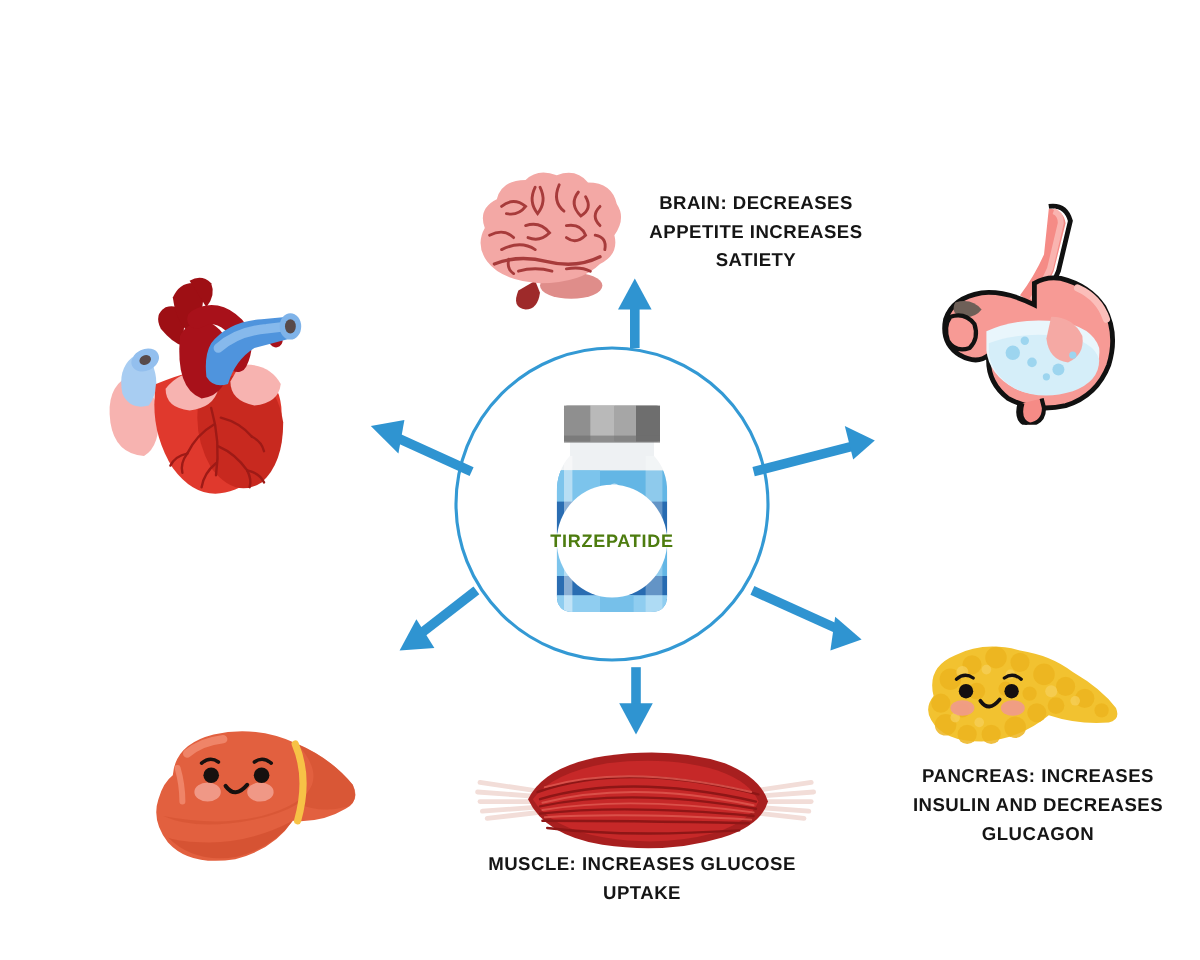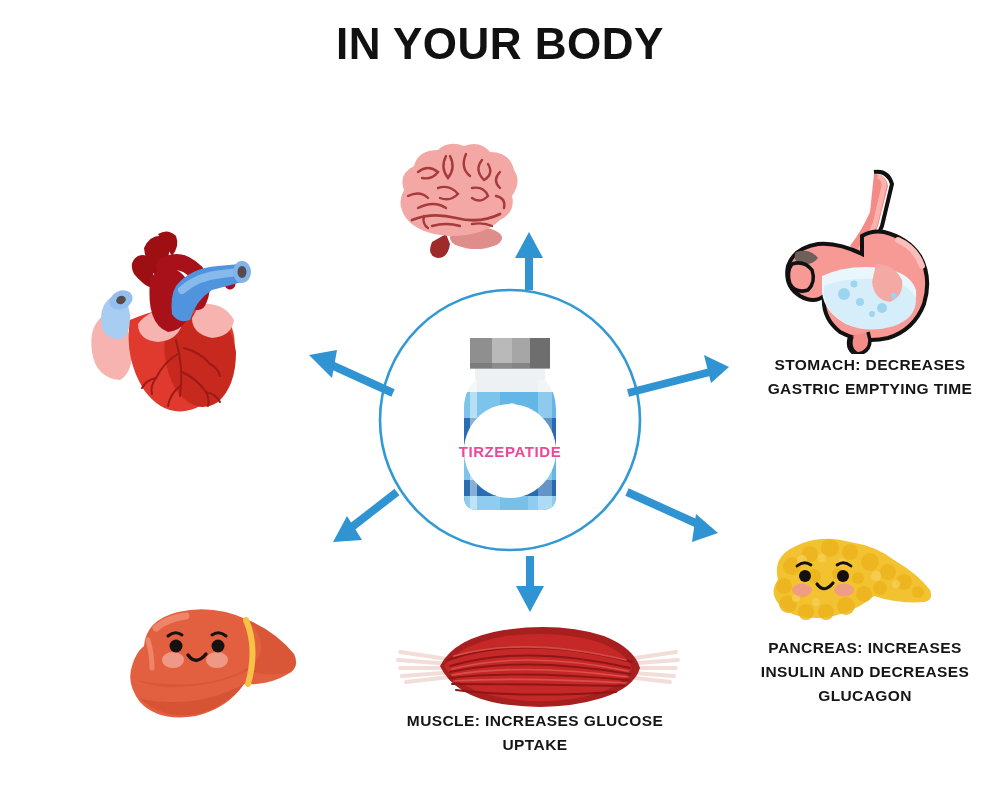--- a/index.html
+++ b/index.html
@@ -75,42 +75,41 @@
   .vial-text {
     position: absolute;
     left: 440px;
     top: 443px;
     width: 140px;
     text-align: center;
     font-family: "Liberation Sans", sans-serif;
     font-weight: bold;
     font-size: 15px;
     letter-spacing: 0.6px;
-    color: #ec4899;
+    color: #4d7c0f;
     text-transform: uppercase;
     pointer-events: none;
   }
 
   
   .layer {
     position: absolute;
     left: 0;
     top: 0;
     width: 1000px;
     height: 800px;
   }
   .art { position: absolute; }
 </style>
 </head>
 <body>
 
 <div id="canvas">
 
   <div class="title">
-    <span class="line2">IN YOUR BODY</span>
   </div>
 
   <svg class="layer" viewBox="0 0 1000 800" xmlns="http://www.w3.org/2000/svg">
 
     <circle cx="510" cy="420" r="130" fill="none" stroke="#3399d4" stroke-width="2.6"></circle>
 
     <g fill="#2f94d1" stroke="none">
 
       <g>
         <rect x="525" y="248" width="8" height="42" fill="#2f94d1"></rect>
@@ -368,22 +367,23 @@
       <path d="M64 68 Q128 76 224 70"></path>
     </g>
     <g stroke="#e05a52" stroke-width="1.6" fill="none" stroke-linecap="round" opacity="0.8">
       <path d="M62 34 Q132 14 234 38"></path>
       <path d="M60 47 Q134 28 236 49"></path>
       <path d="M60 53 Q132 41 236 55"></path>
       <path d="M62 59 Q130 55 234 61"></path>
     </g>
   </svg>
 
-  <div class="label" id="label-stomach">STOMACH: DECREASES
-GASTRIC EMPTYING TIME</div>
+  <div class="label" id="label-brain">BRAIN: DECREASES
+APPETITE INCREASES
+SATIETY</div>
   <div class="label" id="label-pancreas">PANCREAS: INCREASES
 INSULIN AND DECREASES
 GLUCAGON</div>
   <div class="label" id="label-muscle">MUSCLE: INCREASES GLUCOSE
 UPTAKE</div>
 
 
 </div>
 
 </body></html>

